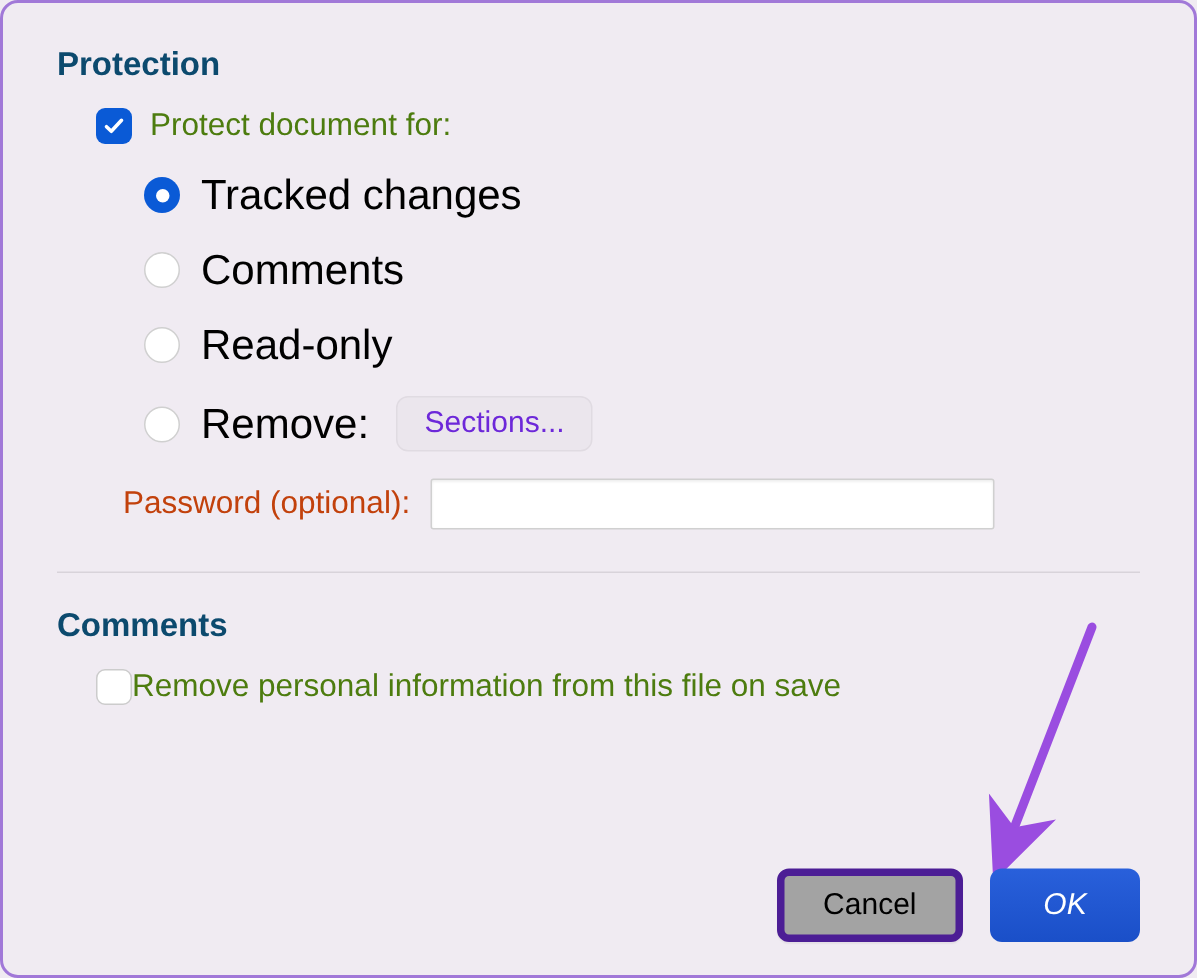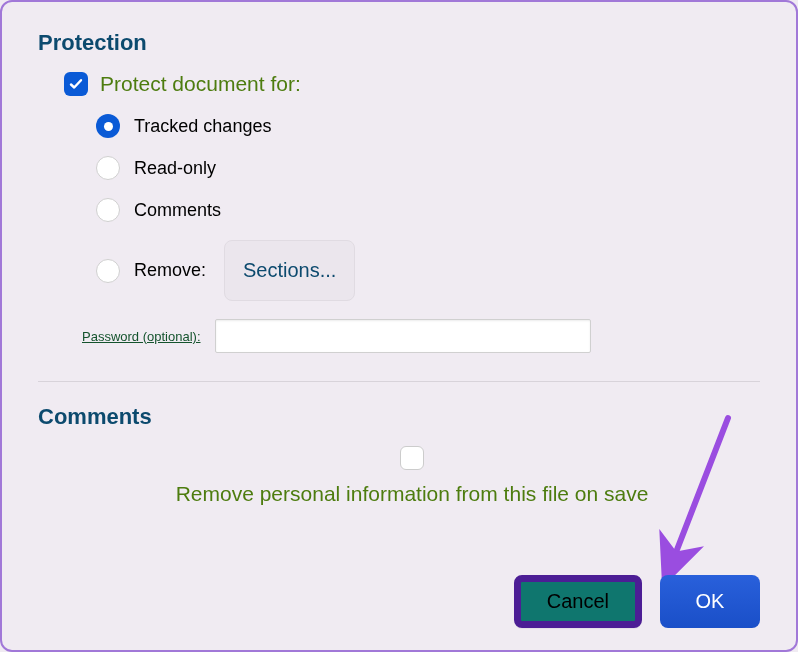--- a/index.html
+++ b/index.html
@@ -86,96 +86,93 @@
       width: 9px;
       height: 9px;
       border-radius: 50%;
       background: #fff;
     }
     .radio.unselected {
       background: #fff;
       border: 1px solid #d0d0d0;
     }
     .radio-label {
-      font-size: 18px;
+      font-size: 28px;
       color: #000;
     }
     .sections-btn {
       margin-left: 4px;
-      padding: 18px 18px;
+      padding: 6px 18px;
       border-radius: 8px;
       background: #ebe6ed;
       border: 1px solid #e0dbe2;
       font-size: 20px;
-      color: #0c4a6e;
+      color: #6d28d9;
       cursor: default;
     }
     .password-row {
       display: flex;
       align-items: center;
       gap: 14px;
       margin-left: 44px;
       margin-top: 8px;
     }
     .password-label {
-      font-size: 13px;
-      color: #14532d;
-      text-decoration: underline;
+      font-size: 21px;
+      color: #c2410c;
     }
     .password-input {
       flex: 0 0 auto;
       width: 376px;
       height: 34px;
       background: #fff;
       border: 1px solid #d0d0d0;
       border-radius: 2px;
       box-shadow: inset 0 1px 2px rgba(0,0,0,0.08);
       padding: 4px 8px;
       font-size: 18px;
     }
     .divider {
       height: 1px;
       background: #d8d3da;
       margin: 28px 0 22px 0;
     }
     .privacy-checkbox-row {
       display: flex;
-      align-items: center;
-      gap: 12px;
       margin-left: 26px;
       margin-top: 14px;
-      flex-direction: column;
     }
     .button-row {
       position: absolute;
       bottom: 22px;
       right: 36px;
       display: flex;
       gap: 18px;
     }
     .btn {
       padding: 8px 26px;
       border-radius: 8px;
       font-size: 20px;
       cursor: pointer;
       border: none;
       min-width: 100px;
     }
     .btn-cancel {
-      background: #0f766e;
+      background: #a3a3a3;
       color: #000;
-      border: 7px solid #4c1d95;
+      border: 5px solid #4c1d95;
       box-shadow: 0 1px 1px rgba(0,0,0,0.05);
       text-align: right;
     }
     .btn-ok {
       background: #1a4fc8;
       background: linear-gradient(to bottom, #2960db, #1a4fc8);
       color: #fff;
       font-weight: 500;
+      font-style: italic;
     }
     .arrow {
       position: absolute;
       right: 48px;
       top: 408px;
       pointer-events: none;
     }
   </style>
 </head>
 <body>
@@ -192,25 +189,25 @@
     <span class="check-label">Protect document for:</span>
   </div>
 
   <div class="radio-group">
     <div class="radio-row">
       <div class="radio selected"></div>
       <span class="radio-label">Tracked changes</span>
     </div>
     <div class="radio-row">
       <div class="radio unselected"></div>
+      <span class="radio-label">Comments</span>
+    </div>
+    <div class="radio-row">
+      <div class="radio unselected"></div>
       <span class="radio-label">Read-only</span>
-    </div>
-    <div class="radio-row">
-      <div class="radio unselected"></div>
-      <span class="radio-label">Comments</span>
     </div>
     <div class="radio-row">
       <div class="radio unselected"></div>
       <span class="radio-label">Remove:</span>
       <button class="sections-btn" disabled="">Sections...</button>
     </div>
   </div>
 
   <div class="password-row">
     <span class="password-label">Password (optional):</span>

